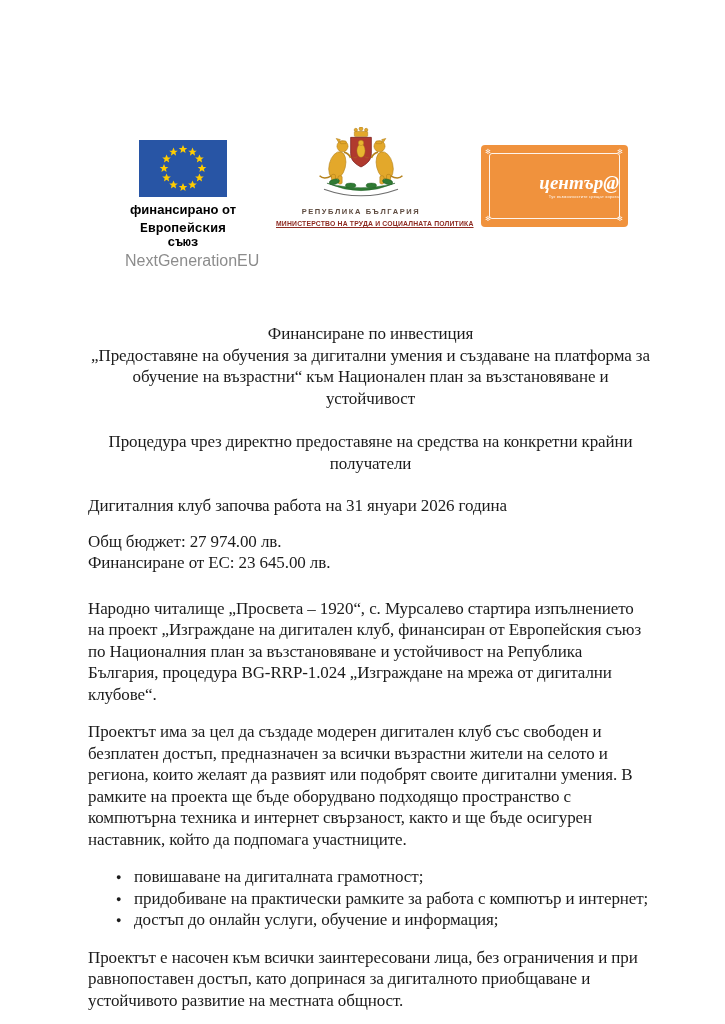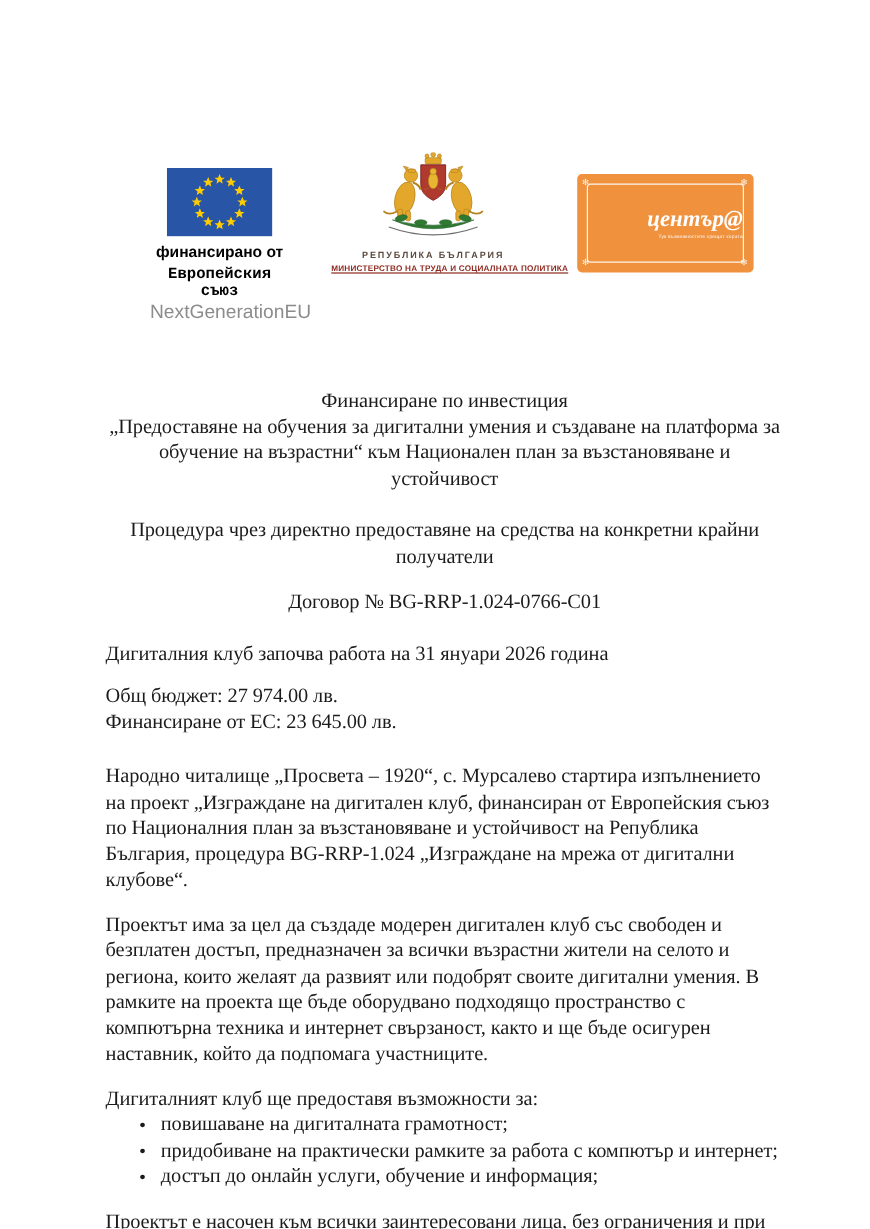--- a/index.html
+++ b/index.html
@@ -184,33 +184,31 @@
       <div class="corner c-br">✻</div>
     </div>
   </div>
 
   <div class="content">
 
     <div class="headings">
       <p class="center">Финансиране по инвестиция</p>
       <p class="center">„Предоставяне на обучения за дигитални умения и създаване на платформа за обучение на възрастни“ към Национален план за възстановяване и устойчивост</p>
       <p class="center procedure">Процедура чрез директно предоставяне на средства на конкретни крайни получатели</p>
-      <p class="center contract">Договор № BG-RRP-1.024-0766-C01</p>
     </div>
 
     <div class="details">
       <p>Дигиталния клуб започва работа на 31 януари 2026 година</p>
       <p class="gap-above">Общ бюджет: 27 974.00 лв.</p>
       <p>Финансиране от ЕС: 23 645.00 лв.</p>
     </div>
 
     <div class="bodytext">
       <p>Народно читалище „Просвета – 1920“, с. Мурсалево стартира изпълнението на проект „Изграждане на дигитален клуб, финансиран от Европейския съюз по Националния план за възстановяване и устойчивост на Република България, процедура BG-RRP-1.024 „Изграждане на мрежа от дигитални клубове“.</p>
       <p>Проектът има за цел да създаде модерен дигитален клуб със свободен и безплатен достъп, предназначен за всички възрастни жители на селото и региона, които желаят да развият или подобрят своите дигитални умения. В рамките на проекта ще бъде оборудвано подходящо пространство с компютърна техника и интернет свързаност, както и ще бъде осигурен наставник, който да подпомага участниците.</p>
-      <p class="tight">Дигиталният клуб ще предоставя възможности за:</p>
       <ul class="bullets">
         <li>повишаване на дигиталната грамотност;</li>
         <li>придобиване на практически рамките за работа с компютър и интернет;</li>
         <li>достъп до онлайн услуги, обучение и информация;</li>
       </ul>
       <p>Проектът е насочен към всички заинтересовани лица, без ограничения и при равнопоставен достъп, като допринася за дигиталното приобщаване и устойчивото развитие на местната общност.</p>
     </div>
 
   </div>
 </div>

